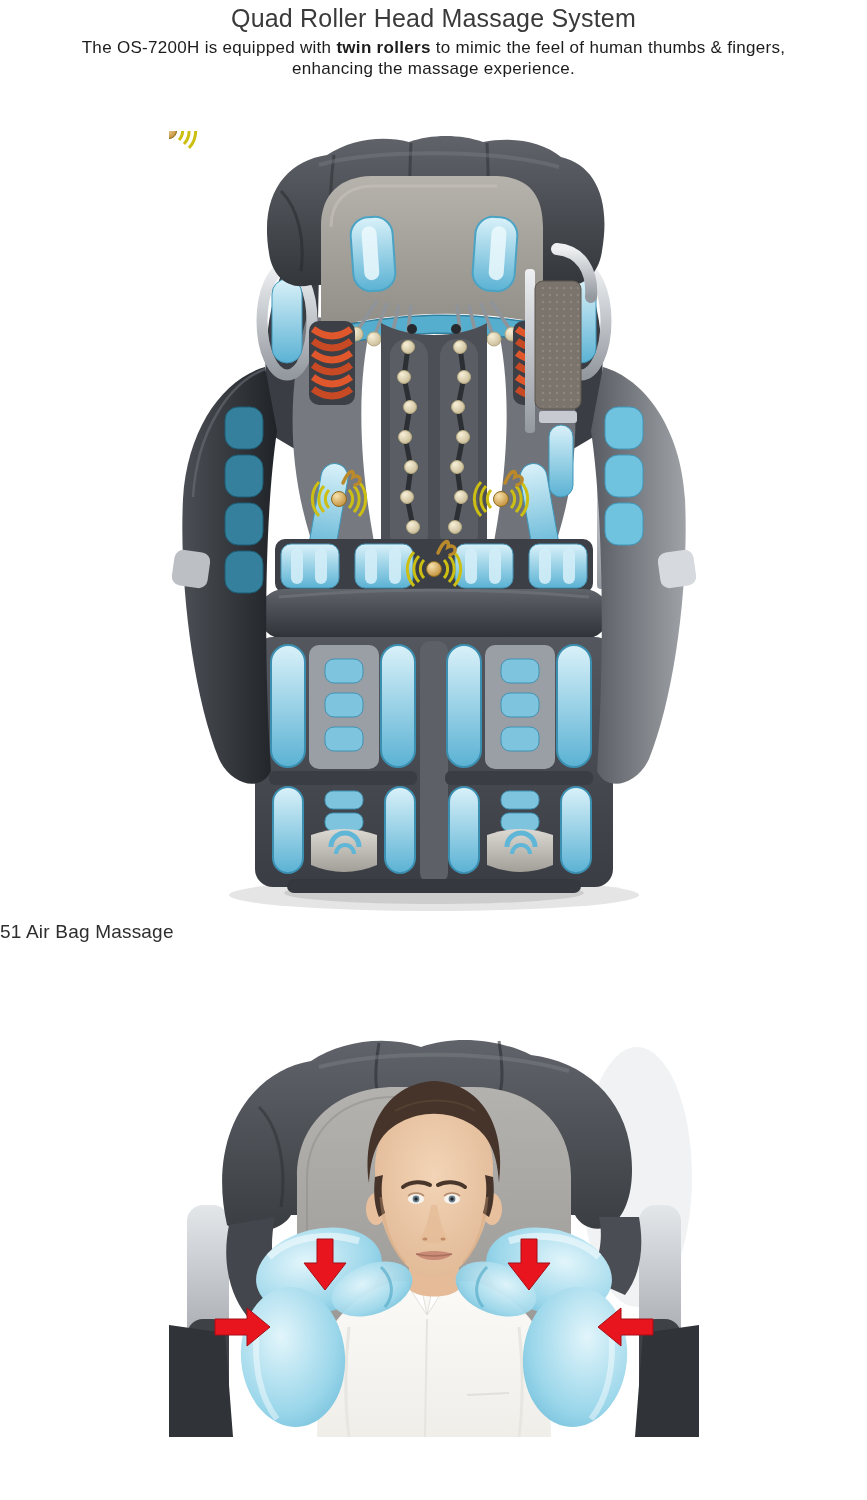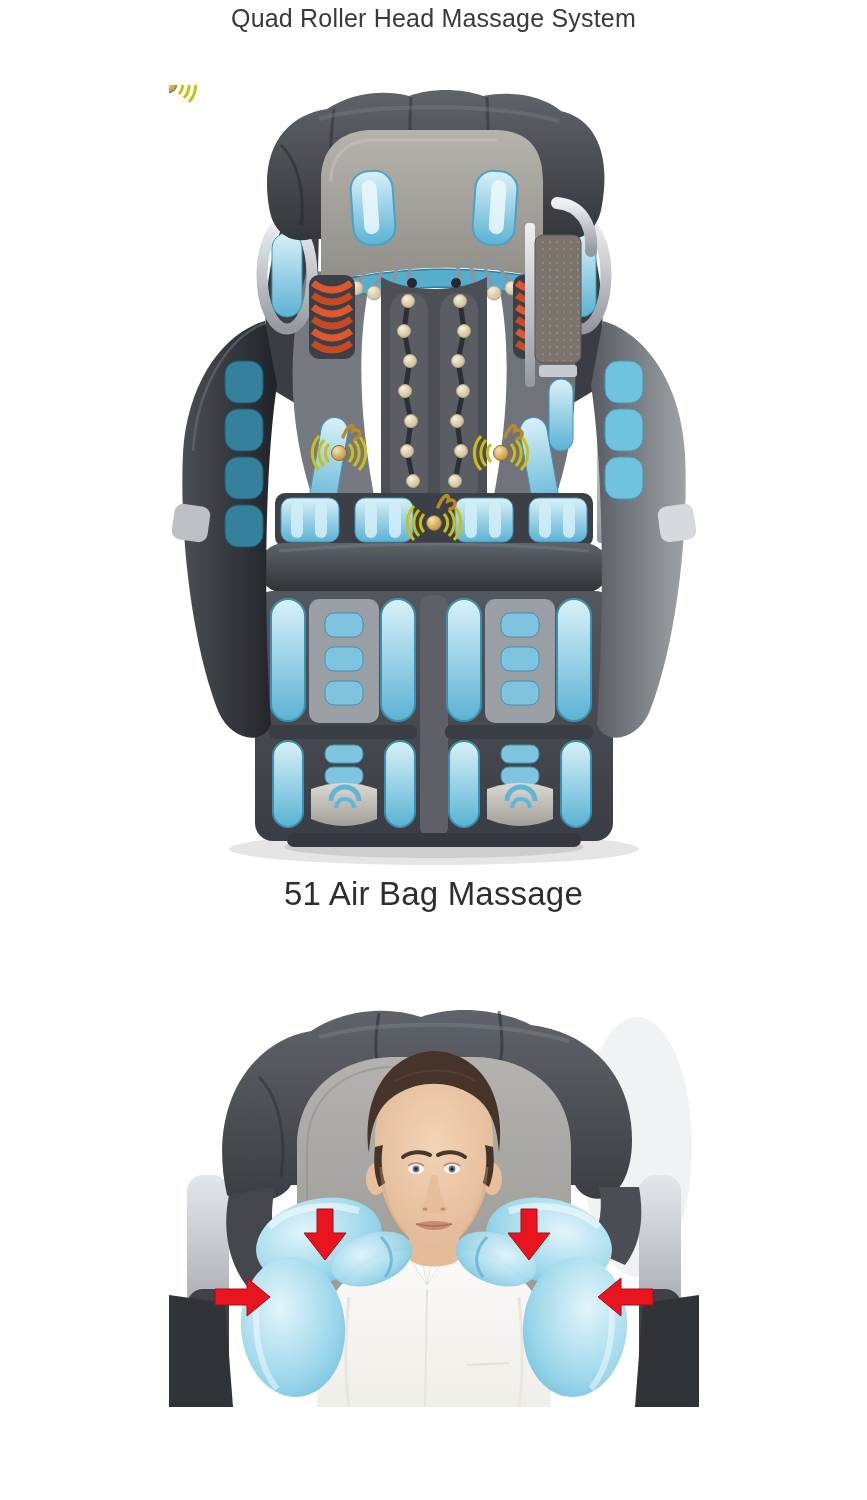--- a/index.html
+++ b/index.html
@@ -6,34 +6,40 @@
   body{width:867px;font-family:"Liberation Sans",sans-serif;}
   .page{width:867px;height:1500px;overflow:hidden;background:#fff;position:relative;}
   .title1{margin:0;padding-top:4px;text-align:center;font-size:25px;font-weight:400;
           color:var(--text-dark,#3a3a3a);letter-spacing:0.2px;}
   .desc{margin:4px 0 0 0;text-align:center;font-size:17px;line-height:21px;
         color:var(--text-body,#1c1c1c);letter-spacing:0.3px;}
   .desc .line{display:block;}
   .nw{white-space:nowrap;}
   .clip{overflow:hidden;width:867px;}
   b{font-weight:700;}
-  .title2{margin:0;text-align:center;font-size:33px;font-weight:400;color:#2e2e2e;letter-spacing:0.2px;}
+  .title2{margin:0;font-size:19px;font-weight:400;color:#2e2e2e;letter-spacing:0.2px;}
   .desc2{margin:3px 0 0 0;text-align:center;font-size:17.5px;line-height:23px;
          color:#161616;letter-spacing:0.2px;}
   .chair-wrap{margin-top:52px;height:790px;text-align:center;}
   .head-wrap{margin-top:84px;height:410px;text-align:center;}
   svg{display:inline-block;vertical-align:top;}
 </style>
 </head>
 <body>
 
 <div class="page">
 
   <section>
     <h1 class="title1">Quad Roller Head Massage System</h1>
+    <div class="clip">
+      <p class="desc">
+        <span class="line nw"><span>The OS-7200H is equipped with </span><b>twin rollers</b><span> to mimic the feel of human thumbs &amp; fingers,</span></span>
+        <span class="line">enhancing the massage experience.</span>
+      </p>
+    </div>
 
     <div class="chair-wrap">
     <svg viewBox="0 0 530 790" width="530" height="790" role="img" aria-label="OS-7200H massage chair front view showing twin rollers, coil springs, vibration motors and air bags">
       <defs>
         <linearGradient id="gPillow" x1="0" y1="0" x2="0" y2="1">
               <stop offset="0" stop-color="#60646a"></stop>
               <stop offset="1" stop-color="#33363b"></stop>
             </linearGradient>
         <linearGradient id="gPanel" x1="0" y1="0" x2="0" y2="1">
               <stop offset="0" stop-color="#b6b2ac"></stop>

